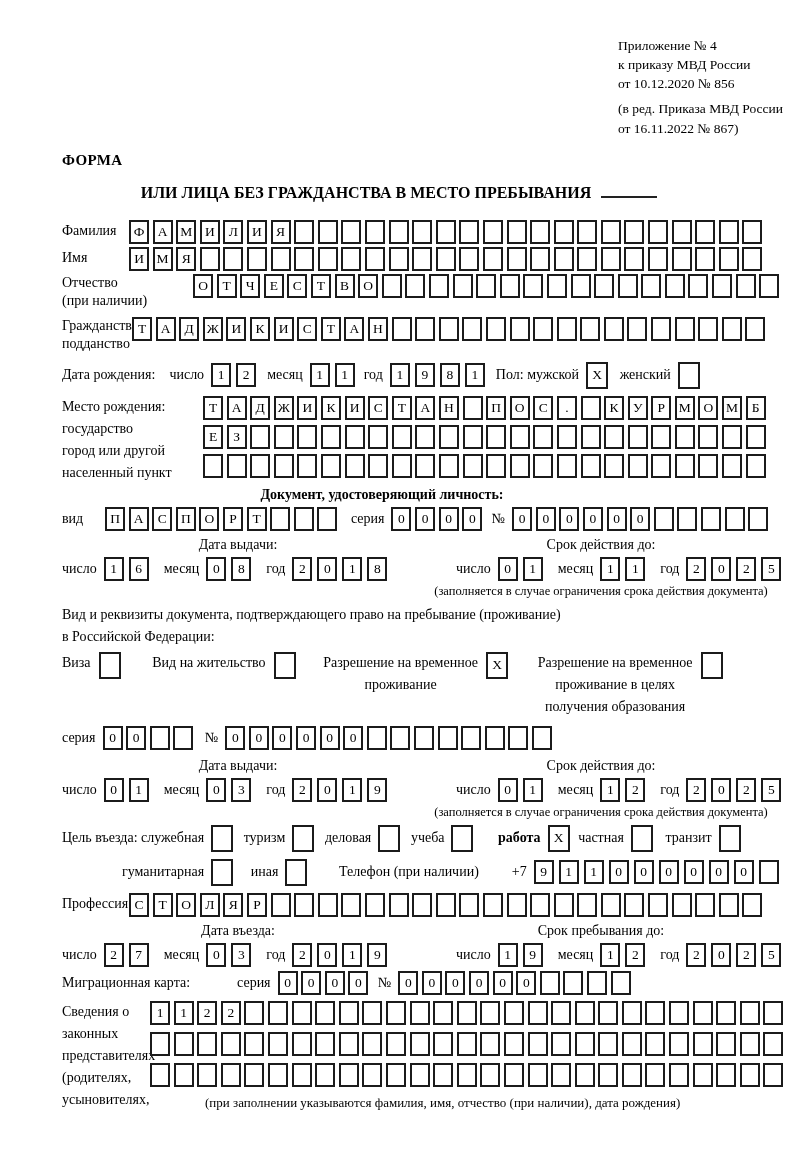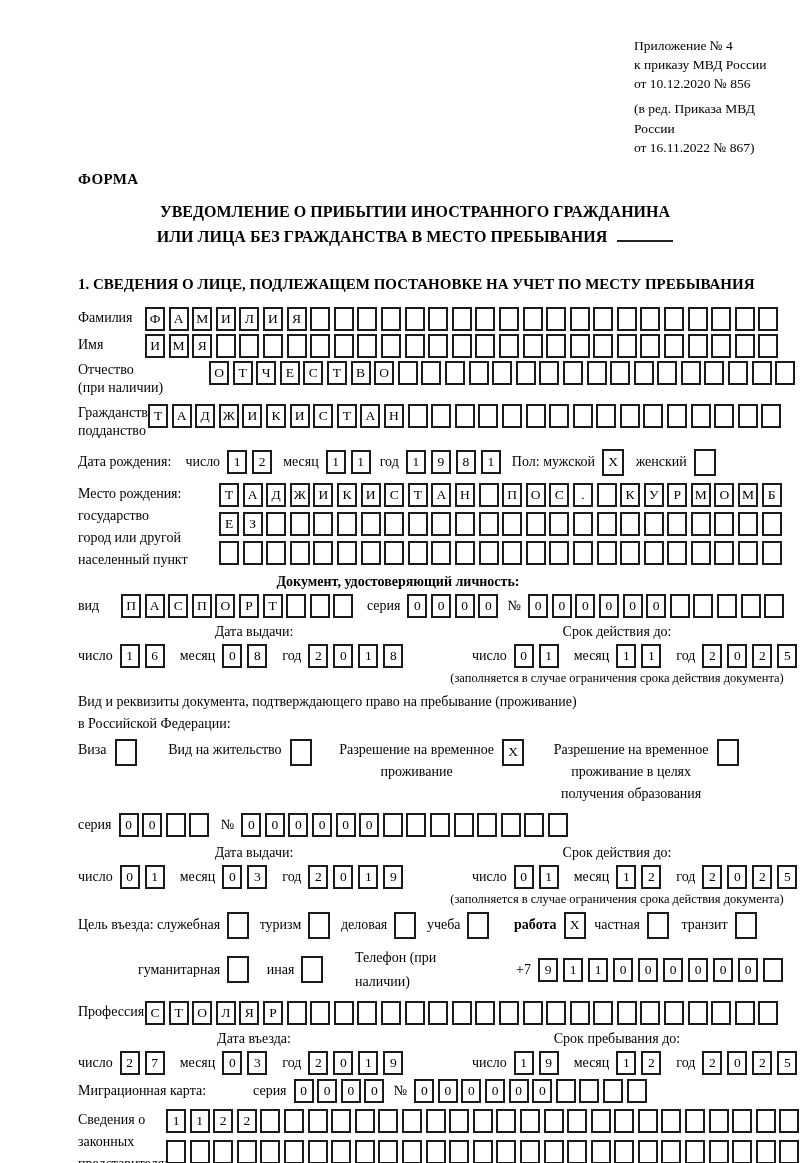--- a/index.html
+++ b/index.html
@@ -1,18 +1,18 @@
 <!DOCTYPE html>
 <html><head>
 <meta charset="utf-8">
 <style>
   html,body{margin:0;padding:0;background:#fff;}
   body{width:800px;height:1163px;overflow:hidden;color:#000;
        font-family:"Liberation Serif","DejaVu Serif",serif;}
-  .page{box-sizing:border-box;width:800px;height:924px;padding:36px 12px 0 78px;}
+  .page{box-sizing:border-box;width:800px;height:924px;padding:36px 12px 0 62px;}
 
   
   .appendix{margin-left:556px;font-size:13.5px;line-height:1.42;}
   .app2{margin-top:6px;}
   .forma{font-weight:bold;font-size:15px;text-align:left;padding-right:26px;margin-top:14px;letter-spacing:.4px;}
   .title{width:726px;margin-left:-26px;text-align:center;font-weight:bold;font-size:16px;line-height:1.55;margin-top:12px;}
   .tunder{display:inline-block;width:56px;border-bottom:2px solid #222;margin-left:10px;vertical-align:baseline;}
   .sec1{font-weight:bold;font-size:15px;margin-top:26px;}
 
   
@@ -60,25 +60,23 @@
     <div>от 10.12.2020 № 856</div>
     <div class="app2">
       <div>(в ред. Приказа МВД России</div>
       <div>от 16.11.2022 № 867)</div>
     </div>
   </div>
 
   <div class="forma">ФОРМА</div>
 
   <div class="title">
-    <div>УВЕДОМЛЕНИЕ О ПРИБЫТИИ ИНОСТРАННОГО ГРАЖДАНИНА</div>
     <div><span>ИЛИ ЛИЦА БЕЗ ГРАЖДАНСТВА В МЕСТО ПРЕБЫВАНИЯ</span><span class="tunder"></span></div>
   </div>
 
-  <div class="sec1">1. СВЕДЕНИЯ О ЛИЦЕ, ПОДЛЕЖАЩЕМ ПОСТАНОВКЕ НА УЧЕТ ПО МЕСТУ ПРЕБЫВАНИЯ</div>
 
   <div class="rows">
 
     <div class="row">
       <span class="lbl" style="width:67px;">Фамилия</span>
       <span class="cells">
           <span class="cell">Ф</span>
           <span class="cell">А</span>
           <span class="cell">М</span>
           <span class="cell">И</span>

